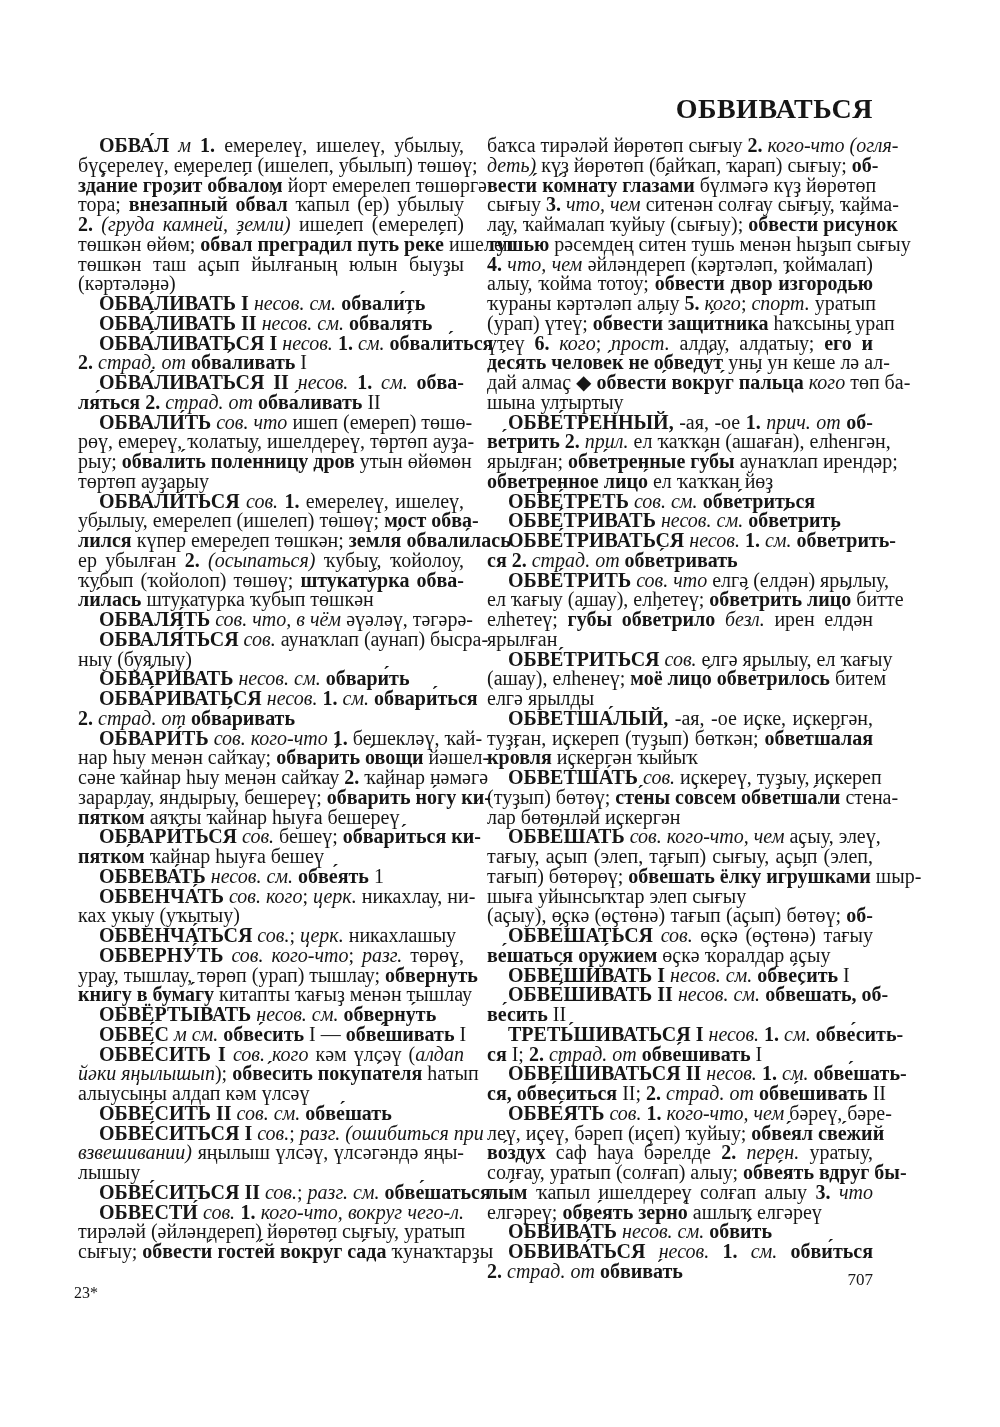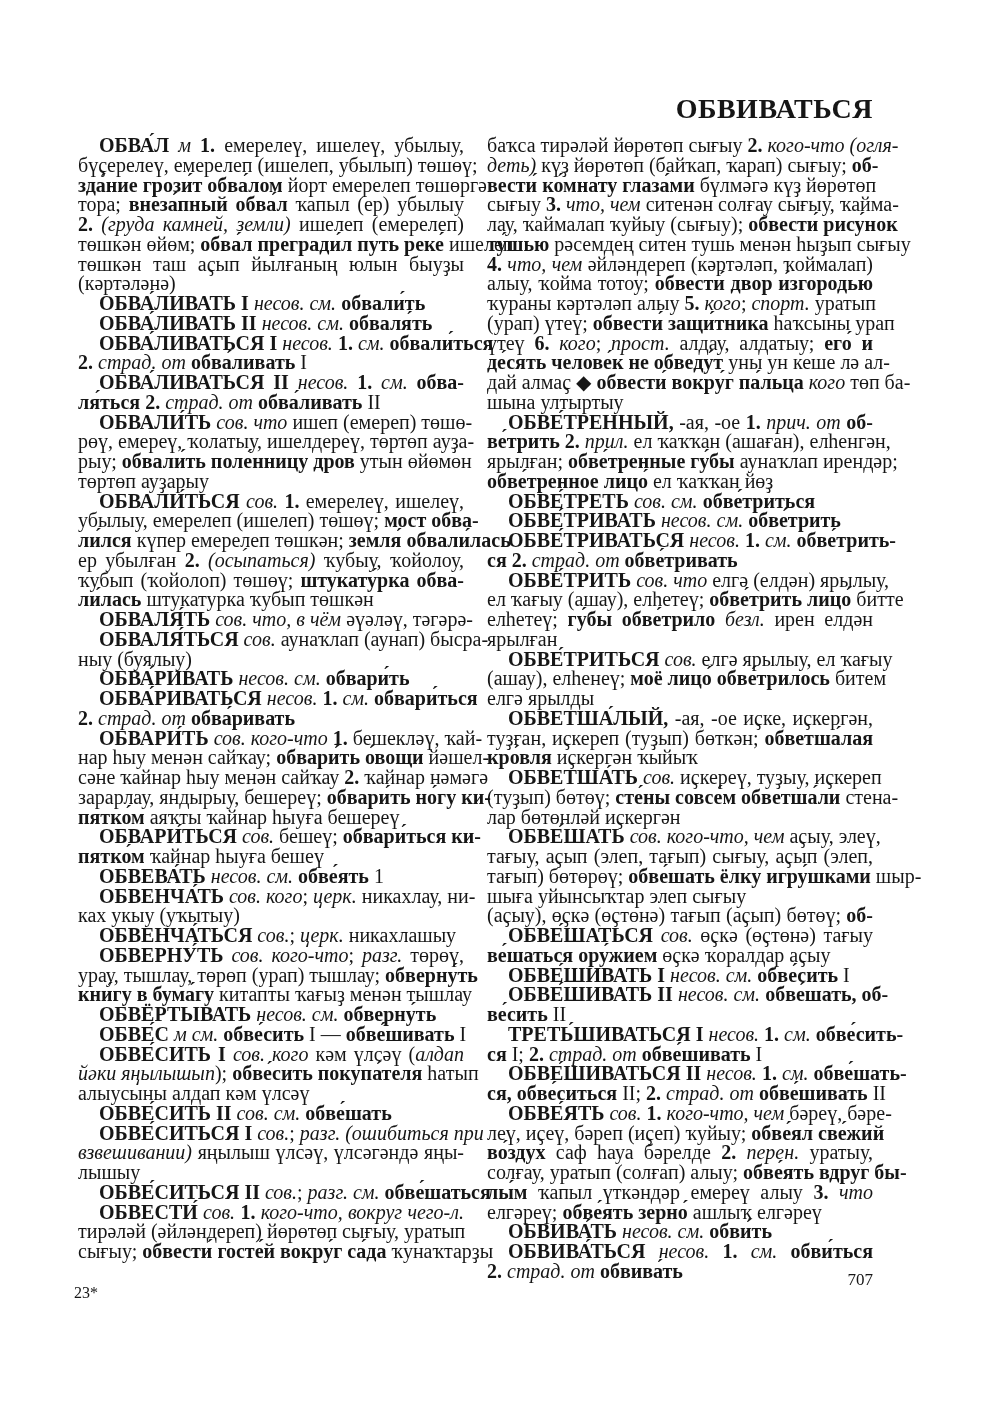--- a/index.html
+++ b/index.html
@@ -141,21 +141,21 @@
     <div class="line ind just"><span class="bd">ОБВЕ́ШИВАТЬ II </span><span class="it">несов. см. </span><span class="bd">обве́шать, об-</span></div>
     <div class="line"><span class="bd">ве́сить </span><span class="rg">II</span></div>
     <div class="line ind just"><span class="bd">ТРЕТЬ́ШИВАТЬСЯ I </span><span class="it">несов. </span><span class="bd">1. </span><span class="it">см. </span><span class="bd">обве́сить-</span></div>
     <div class="line"><span class="bd">ся </span><span class="rg">I; </span><span class="bd">2. </span><span class="it">страд. от </span><span class="bd">обве́шивать </span><span class="rg">I</span></div>
     <div class="line ind just"><span class="bd">ОБВЕ́ШИВАТЬСЯ II </span><span class="it">несов. </span><span class="bd">1. </span><span class="it">см. </span><span class="bd">обве́шать-</span></div>
     <div class="line"><span class="bd">ся, обве́ситься </span><span class="rg">II; </span><span class="bd">2. </span><span class="it">страд. от </span><span class="bd">обве́шивать </span><span class="rg">II</span></div>
     <div class="line ind just"><span class="bd">ОБВЕ́ЯТЬ </span><span class="it">сов. </span><span class="bd">1. </span><span class="it">кого-что, чем </span><span class="rg">бәреү, бәре-</span></div>
     <div class="line just"><span class="rg">леү, иҫеү, бәреп (иҫеп) ҡуйыу; </span><span class="bd">обве́ял све́жий</span></div>
     <div class="line just"><span class="bd">во́здух </span><span class="rg">саф һауа бәрелде </span><span class="bd">2. </span><span class="it">перен. </span><span class="rg">уратыу,</span></div>
     <div class="line just"><span class="rg">солғау, уратып (солғап) алыу; </span><span class="bd">обве́ять вдруг бы-</span></div>
-    <div class="line just"><span class="bd">лы́м </span><span class="rg">ҡапыл үткәндәр емереү алыу </span><span class="bd">3. </span><span class="it">что</span></div>
+    <div class="line just"><span class="bd">лы́м </span><span class="rg">ҡапыл ишелдереү солғап алыу </span><span class="bd">3. </span><span class="it">что</span></div>
     <div class="line"><span class="rg">елгәреү; </span><span class="bd">обве́ять зерно́ </span><span class="rg">ашлыҡ елгәреү</span></div>
     <div class="line ind"><span class="bd">ОБВИВА́ТЬ </span><span class="it">несов. см. </span><span class="bd">обви́ть</span></div>
     <div class="line ind just"><span class="bd">ОБВИВА́ТЬСЯ </span><span class="it">несов. </span><span class="bd">1. </span><span class="it">см. </span><span class="bd">обви́ться</span></div>
     <div class="line"><span class="bd">2. </span><span class="it">страд. от </span><span class="bd">обвива́ть</span></div>
   </div>
 
 <div class="page-number">707</div>
 
 <div class="printers-mark">23*</div>
 

